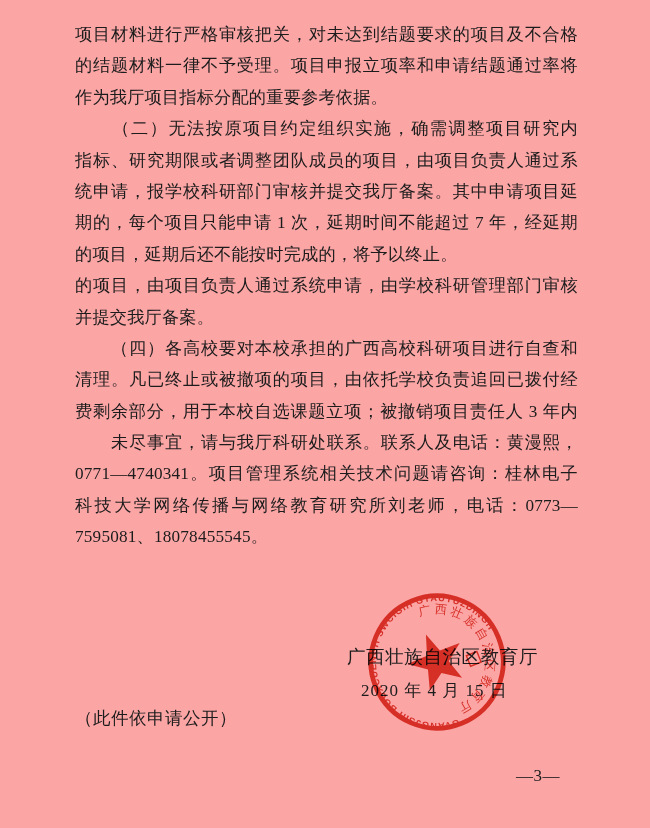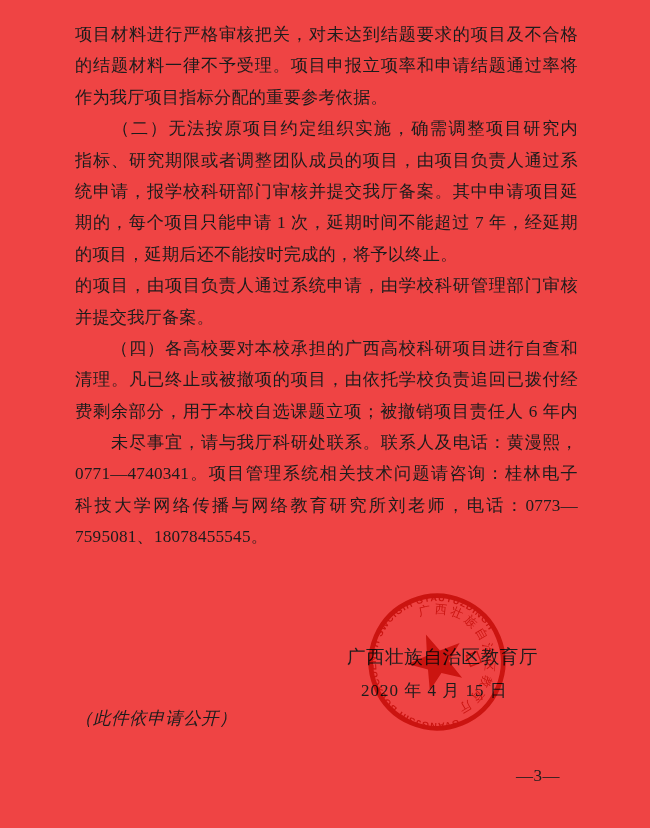--- a/index.html
+++ b/index.html
@@ -1,20 +1,20 @@
 <!DOCTYPE html>
 <html lang="zh"><head>
 <meta charset="utf-8">
 <style>
   html,body { margin:0; padding:0; background:#888; }
   .page {
     position:relative;
     width:650px; height:828px;
     margin:0 auto;
-    background:#ef4444;
+    background:#fca5a5;
     font-family:"Liberation Serif","DejaVu Serif",serif;
     color:#1c1c1c;
     overflow:hidden;
   }
   .body-text {
     position:absolute;
     left:75px; top:19px;
     width:503px;
   }
   .line {
@@ -42,21 +42,20 @@
     left:361px; top:679px;
     font-size:17px;
     letter-spacing:1px;
     z-index:1;
   }
   .disclosure {
     position:absolute;
     left:75px; top:706px;
     font-size:17.5px;
     letter-spacing:0.5px;
-    font-style:italic;
   }
   .pagenum {
     position:absolute;
     left:516px; top:766px;
     font-size:17px;
     letter-spacing:0.5px;
   }
   .seal {
     position:absolute;
     left:350px; top:575px;
@@ -91,21 +90,21 @@
       <div class="line">作为我厅项目指标分配的重要参考依据。</div>
       <div class="line fill">　　（二）无法按原项目约定组织实施，确需调整项目研究内容、</div>
       <div class="line fill">指标、研究期限或者调整团队成员的项目，由项目负责人通过系</div>
       <div class="line fill">统申请，报学校科研部门审核并提交我厅备案。其中申请项目延</div>
       <div class="line fill">期的，每个项目只能申请 1 次，延期时间不能超过 7 年，经延期</div>
       <div class="line">的项目，延期后还不能按时完成的，将予以终止。</div>
       <div class="line fill">的项目，由项目负责人通过系统申请，由学校科研管理部门审核</div>
       <div class="line">并提交我厅备案。</div>
       <div class="line fill">　　（四）各高校要对本校承担的广西高校科研项目进行自查和</div>
       <div class="line fill">清理。凡已终止或被撤项的项目，由依托学校负责追回已拨付经</div>
-      <div class="line fill">费剩余部分，用于本校自选课题立项；被撤销项目责任人 6 年内</div>
+      <div class="line fill">费剩余部分，用于本校自选课题立项；被撤销项目责任人 3 年内</div>
       <div class="line fill">　　未尽事宜，请与我厅科研处联系。联系人及电话：黄漫熙，</div>
       <div class="line fill">0771—4740341。项目管理系统相关技术问题请咨询：桂林电子</div>
       <div class="line fill">科技大学网络传播与网络教育研究所刘老师，电话：0773—</div>
       <div class="line">7595081、18078455545。</div>
     </div>
 
   <div class="sig-org">广西壮族自治区教育厅</div>
   <div class="sig-date">2020 年 4 月 15 日</div>
 
   <div class="disclosure">（此件依申请公开）</div>

